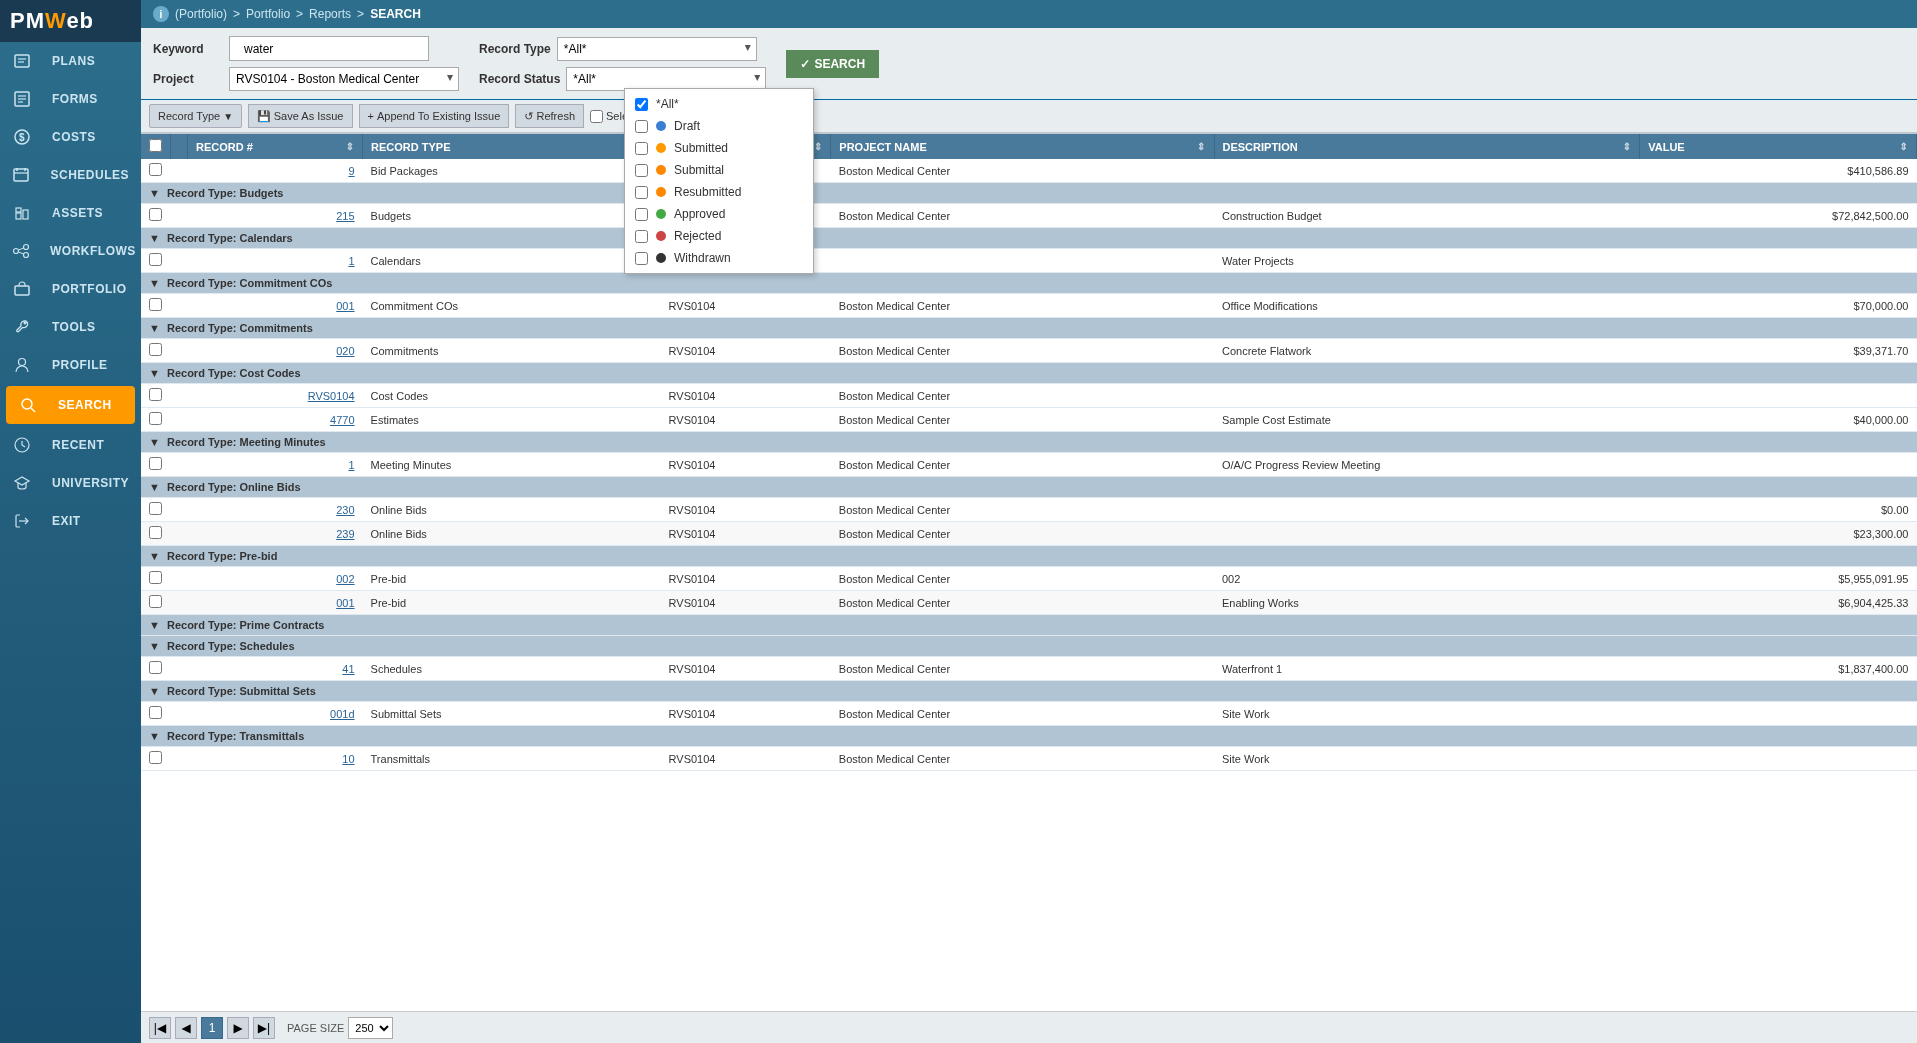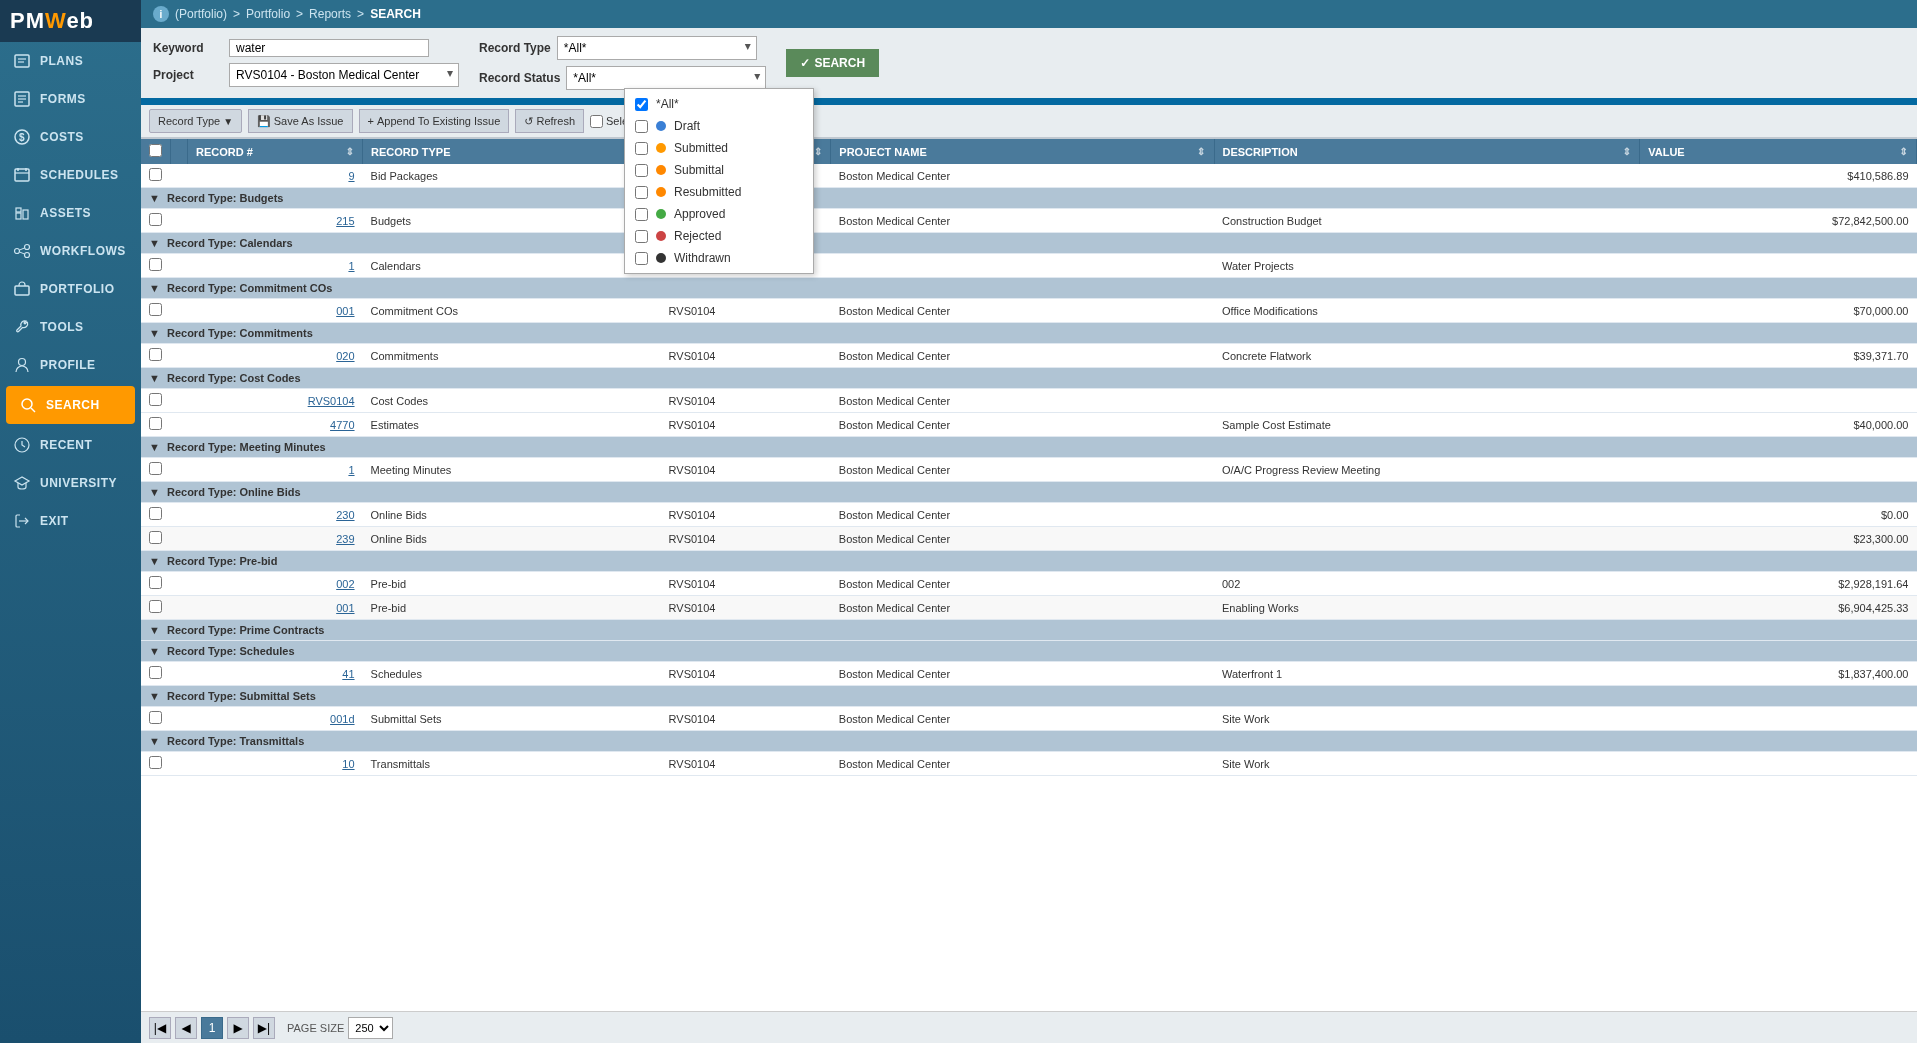--- a/index.html
+++ b/index.html
@@ -32,21 +32,21 @@
     .nav-item {
       display: flex;
       align-items: center;
       padding: 9px 12px;
       color: #cce4f0;
       cursor: pointer;
       font-size: 12px;
       font-weight: bold;
       text-transform: uppercase;
       letter-spacing: 0.5px;
-      gap: 8px;
+      gap: 20px;
     }
     .nav-item.active { background: #f90; color: white; border-radius: 4px; margin: 2px 6px; }
     .nav-icon { width: 20px; height: 20px; display: flex; align-items: center; justify-content: center; }
 
     
     .main-area {
       flex: 1;
       display: flex;
       flex-direction: column;
       background: #fff;
@@ -71,30 +71,30 @@
     .info-icon { width: 16px; height: 16px; border-radius: 50%; background: #6aabcc; color: white; display: flex; align-items: center; justify-content: center; font-size: 10px; font-weight: bold; cursor: pointer; }
 
     
     .search-form-area {
       background: #e8edf0;
       padding: 8px 12px;
       display: flex;
       align-items: center;
       gap: 20px;
       flex-shrink: 0;
-      border-bottom: 7px solid #0369a1;
+      border-bottom: 1px solid #0369a1;
     }
     .form-group { display: flex; align-items: center; gap: 6px; }
     .form-label { font-weight: bold; color: #333; font-size: 12px; min-width: 70px; }
     .form-input {
       border: 1px solid #aaa;
-      padding: 3px 6px;
+      padding: 3px 14px;
       font-size: 12px;
       background: white;
-      height: 18px;
+      height: 25px;
     }
     .form-select {
       border: 1px solid #aaa;
       padding: 3px 6px;
       font-size: 12px;
       background: white;
       height: 24px;
       min-width: 180px;
       appearance: none;
       padding-right: 20px;
@@ -686,21 +686,21 @@
           <tr>
       <td class="checkbox-cell">
         <input type="checkbox" style="">
       </td>
       <td class="collapse-cell"></td>
       <td class="record-number">002</td>
       <td>Pre-bid</td>
       <td>RVS0104</td>
       <td>Boston Medical Center</td>
       <td>002</td>
-      <td class="value-cell">$2,928,191.64</td>
+      <td class="value-cell">$5,955,091.95</td>
     </tr>
           <tr style="background: rgb(248, 248, 248);">
       <td class="checkbox-cell">
         <input type="checkbox" style="">
       </td>
       <td class="collapse-cell"></td>
       <td class="record-number">001</td>
       <td>Pre-bid</td>
       <td>RVS0104</td>
       <td>Boston Medical Center</td>

